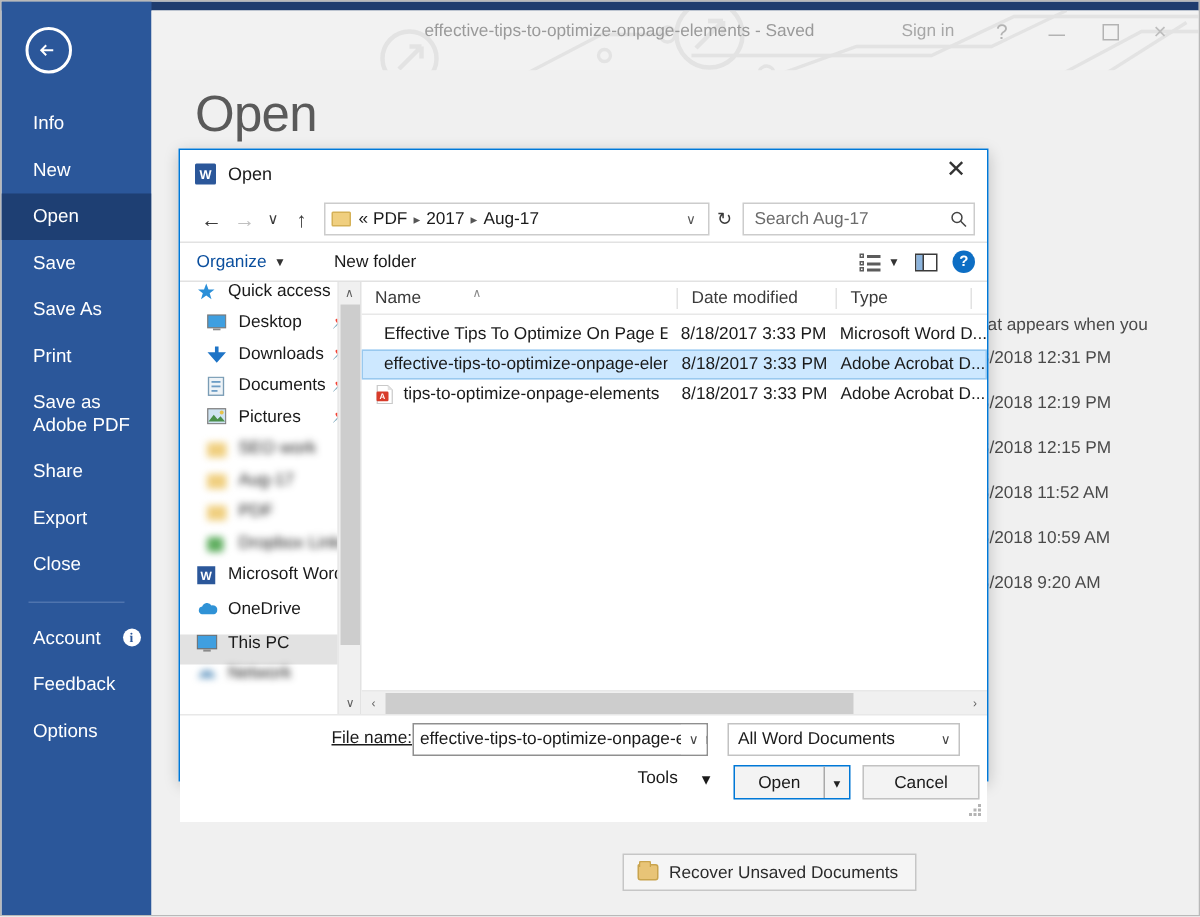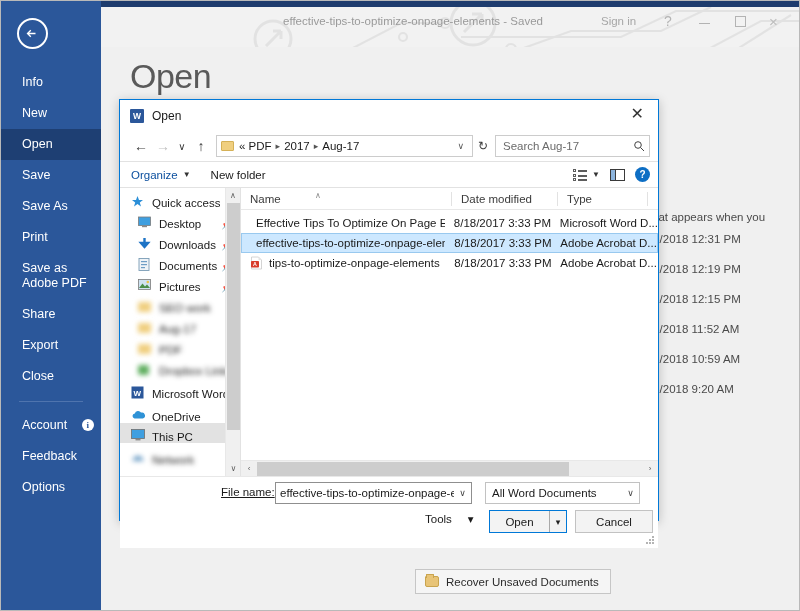--- a/index.html
+++ b/index.html
@@ -226,20 +226,21 @@
   }
   .search-mag { margin-left: auto; color: #444; }
 
   .dlg-toolbar {
     height: 27px;
     border-top: 1px solid #e2e2e2;
     border-bottom: 1px solid #e2e2e2;
     display: flex; align-items: center;
     padding: 0 8px 0 11px;
     background: #ffffff;
+    gap: 12px;
   }
   .tb-item {
     font-size: 11.5px; color: #0b4f9e;
     margin-right: 20px; cursor: pointer;
     display: flex; align-items: center; gap: 5px;
   }
   .tb-item.dark { color: #1a1a1a; }
   .tb-caret { font-size: 8px; color: #333; }
   .tb-right { margin-left: auto; display: flex; align-items: center; gap: 10px; }
   .viewicon {
@@ -266,21 +267,21 @@
   }
   
   .navpane {
     width: 120px;
     position: relative;
     overflow: hidden;
     background: #ffffff;
   }
   .tree-item {
     height: 21px;
-    display: flex; align-items: flex-end;
+    display: flex; align-items: flex-start;
     font-size: 11.5px; color: #1a1a1a;
     padding-left: 11px; cursor: pointer;
     position: relative;
   }
   .tree-item.selected { background: #e2e2e2; }
   .tree-item .tlabel { margin-left: 6px; white-space: nowrap; overflow: hidden; }
   .pin {
     position: absolute; right: 7px; color: #8b8b8b; font-size: 9px;
   }
   .ti-icon { width: 15px; height: 14px; position: relative; flex: 0 0 15px; }

